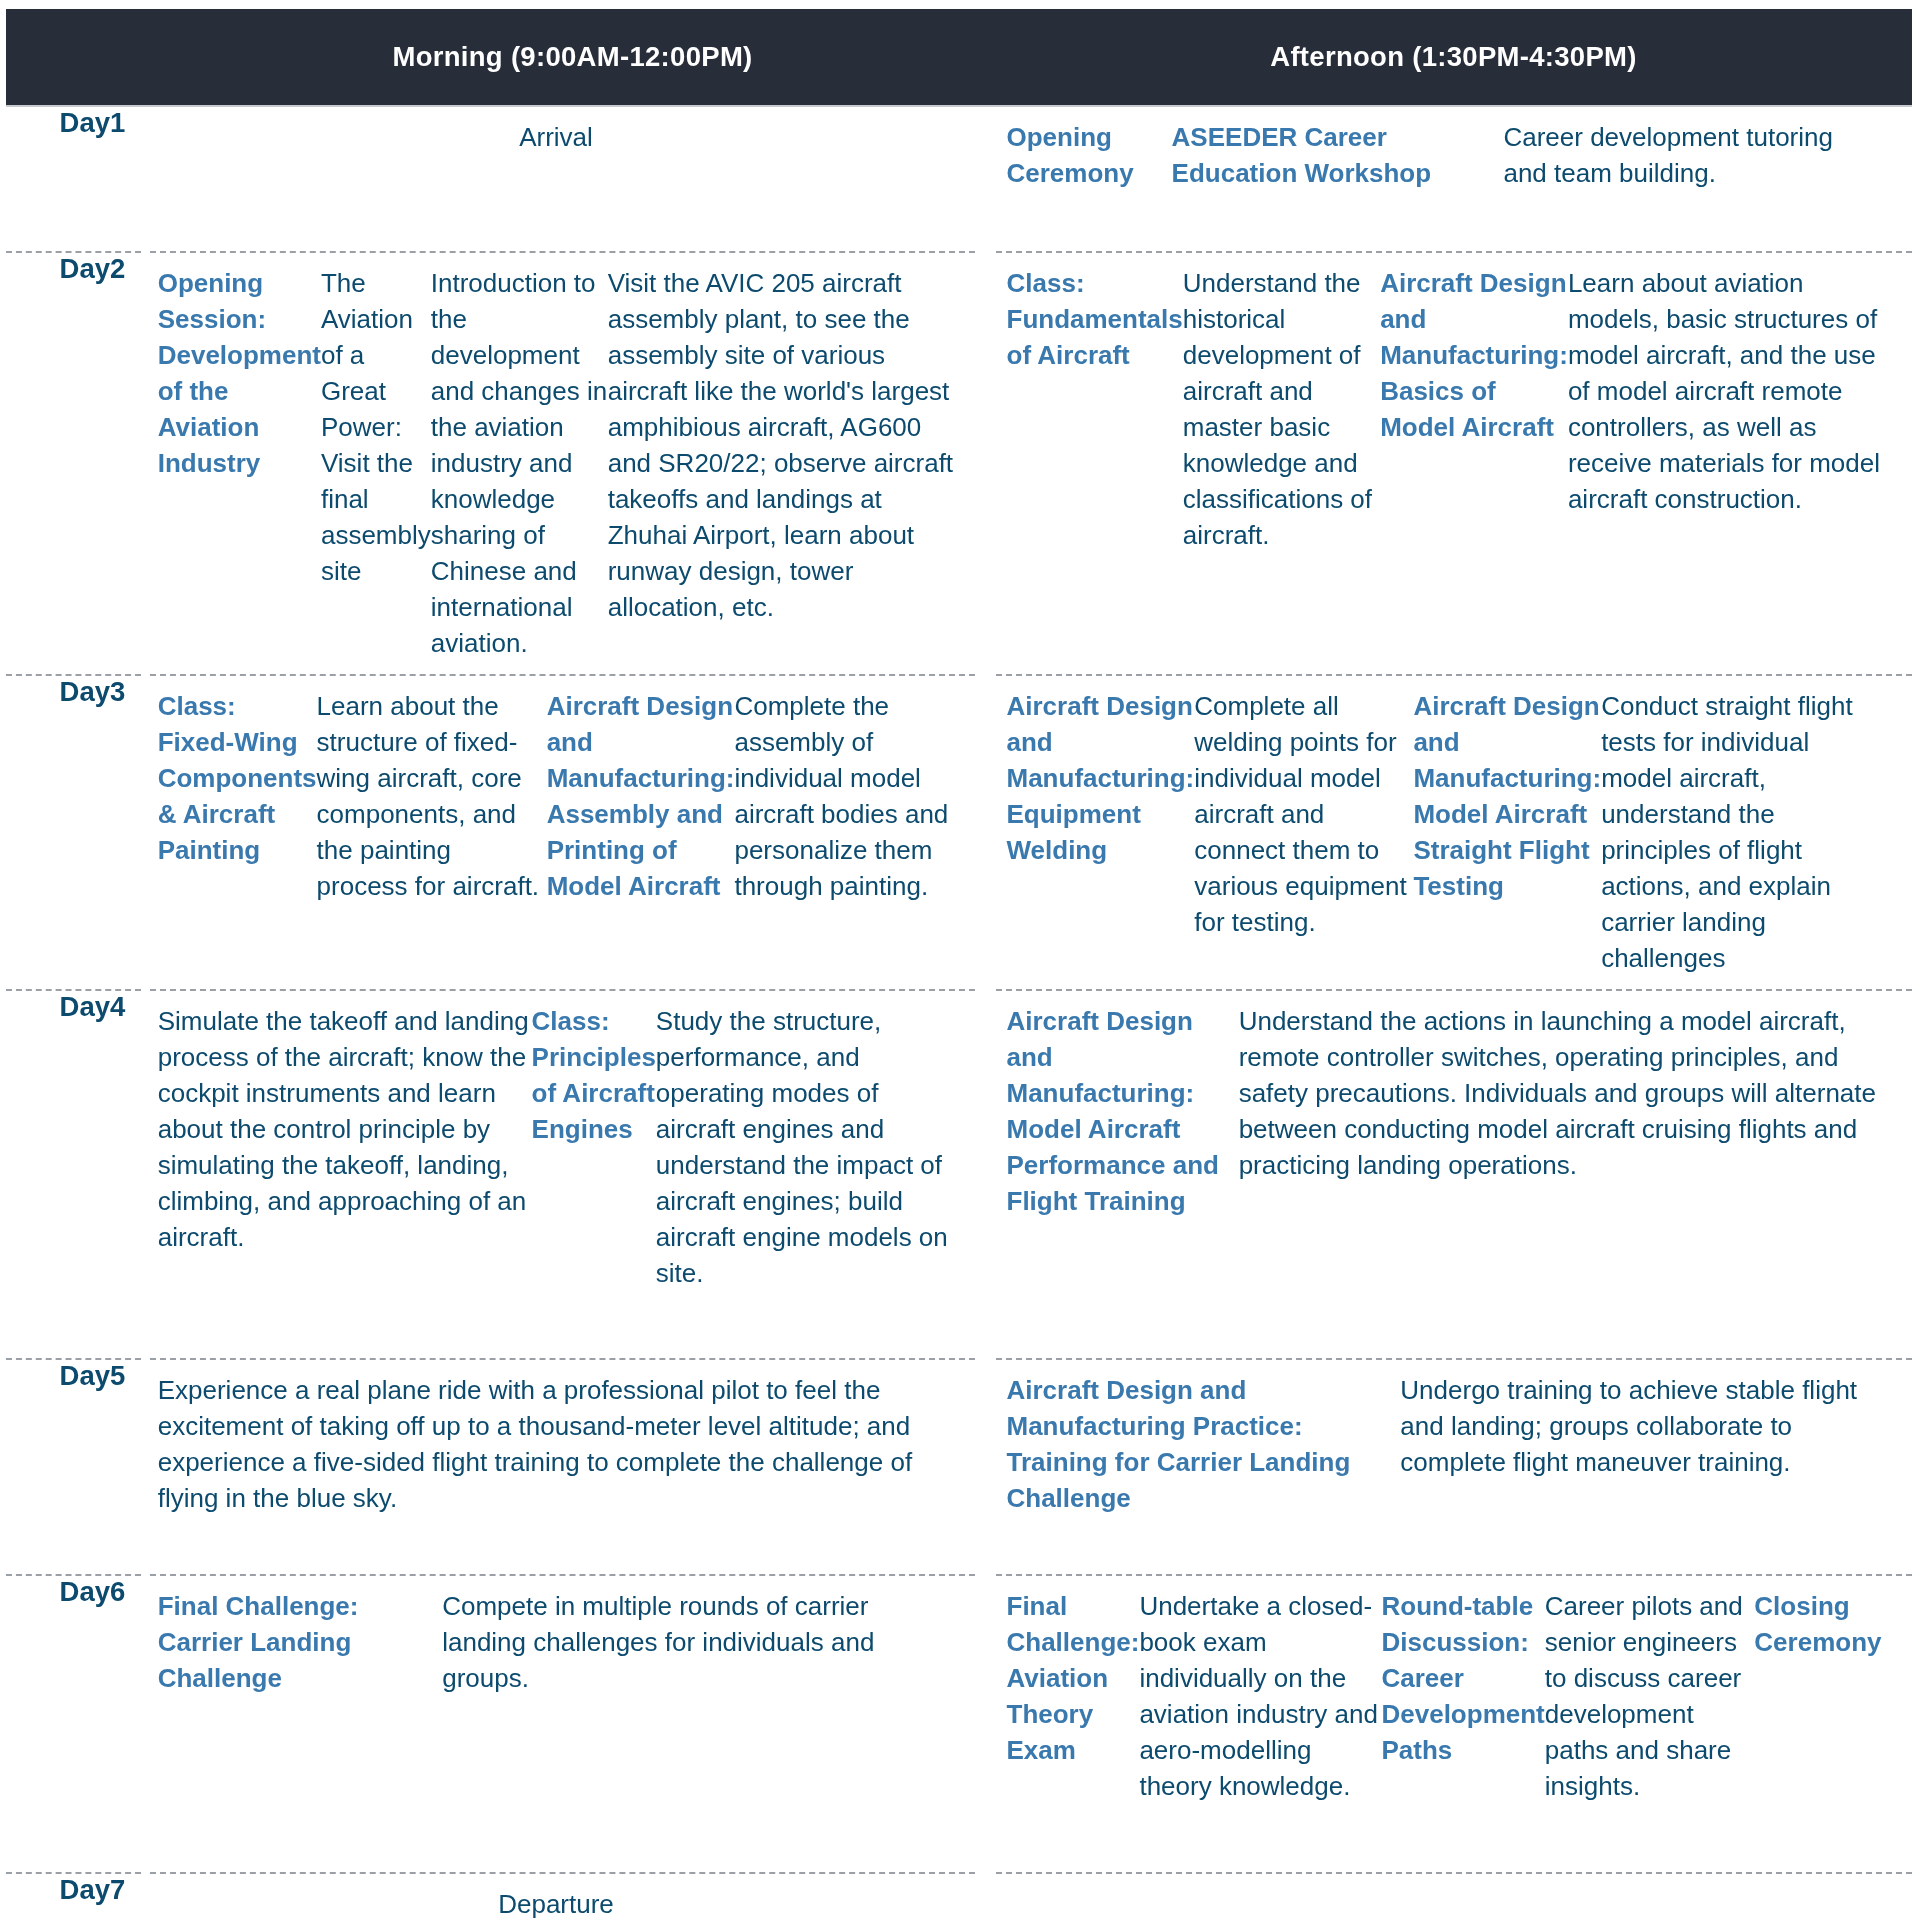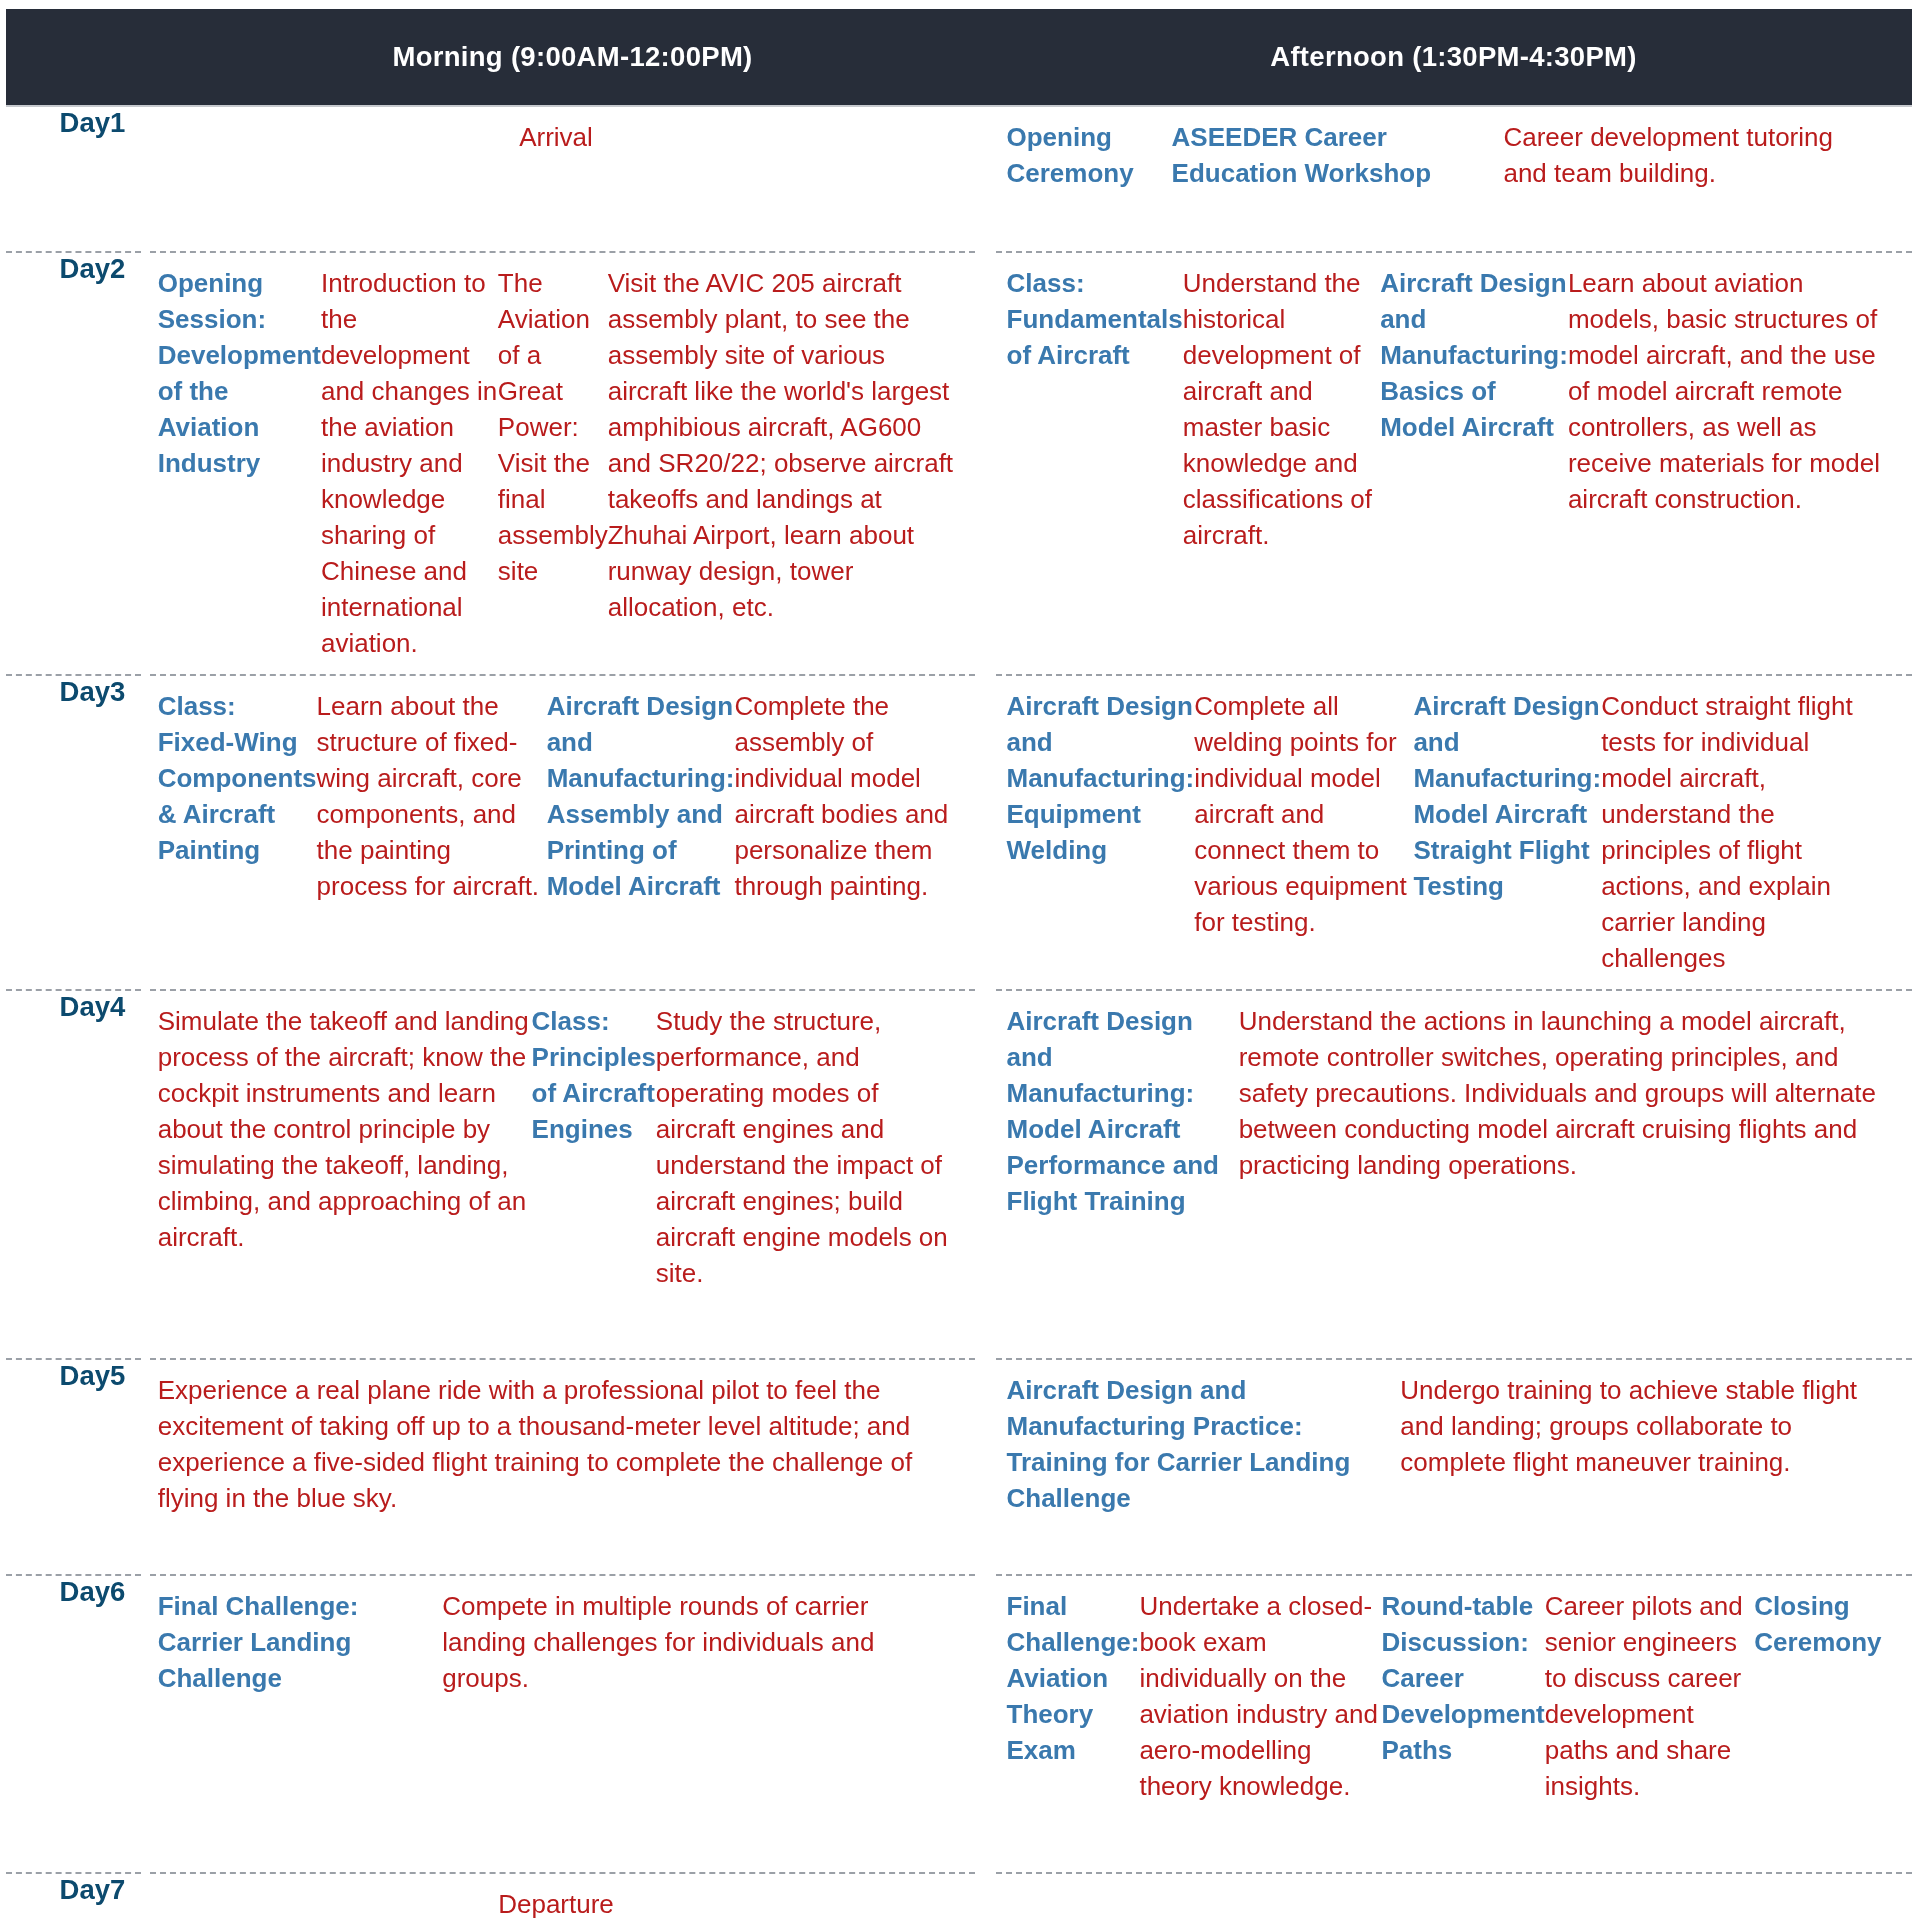--- a/index.html
+++ b/index.html
@@ -66,21 +66,21 @@
   .row p {
     margin: 0;
     font-size: 26px;
     line-height: 36px;
   }
   .row p.heading {
     color: #3A79AE;
     font-weight: bold;
   }
   .row p.text {
-    color: #b91c1c;
+    color: #0c4a6e;
   }
   
   .r1 { min-height: 146px; }
   .r2 { min-height: 381px; }
   .r3 { min-height: 294px; }
   .r4 { min-height: 369px; }
   .r5 { min-height: 216px; }
   .r6 { min-height: 298px; }
   .r7 { min-height: 95px; }
   .r7 .cell {
@@ -106,22 +106,22 @@
           <p class="heading">Opening Ceremony</p>
           <p class="heading">ASEEDER Career Education Workshop</p>
           <p class="text">Career development tutoring and team building.</p>
         </div>
   </div>
 
   <div class="row r2">
     <div class="cell day">Day2</div>
     <div class="cell morning">
           <p class="heading">Opening Session: Development of the Aviation Industry</p>
+          <p class="text">The Aviation of a Great Power: Visit the final assembly site</p>
           <p class="text">Introduction to the development and changes in the aviation industry and knowledge sharing of Chinese and international aviation.</p>
-          <p class="text">The Aviation of a Great Power: Visit the final assembly site</p>
           <p class="text">Visit the AVIC 205 aircraft assembly plant, to see the assembly site of various aircraft like the world's largest amphibious aircraft, AG600 and SR20/22; observe aircraft takeoffs and landings at Zhuhai Airport, learn about runway design, tower allocation, etc.</p>
         </div>
     <div class="cell afternoon">
           <p class="heading">Class: Fundamentals of Aircraft</p>
           <p class="text">Understand the historical development of aircraft and master basic knowledge and classifications of aircraft.</p>
           <p class="heading">Aircraft Design and Manufacturing: Basics of Model Aircraft</p>
           <p class="text">Learn about aviation models, basic structures of model aircraft, and the use of model aircraft remote controllers, as well as receive materials for model aircraft construction.</p>
         </div>
   </div>
 

